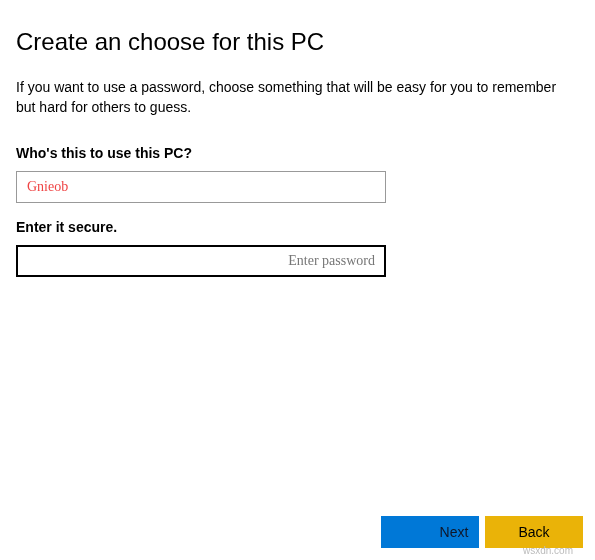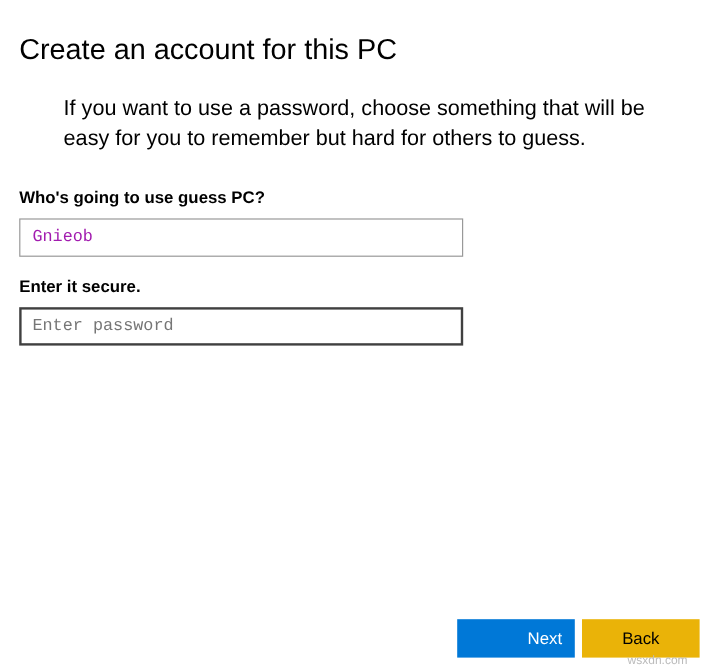--- a/index.html
+++ b/index.html
@@ -18,48 +18,48 @@
     .container {
       padding: 28px 16px 0 16px;
     }
     .page-title {
       font-size: 24px;
       font-weight: 400;
       color: #000;
       margin-bottom: 22px;
     }
     .description {
-      font-size: 18px;
+      font-size: 14px;
       color: #000;
       line-height: 1.4;
       margin-bottom: 28px;
-      margin-left: 37px;
     }
     .section-label {
       font-size: 14px;
       font-weight: 600;
       color: #000;
       margin-bottom: 10px;
     }
     .text-input {
       width: 370px;
       height: 32px;
       border: 1px solid #999;
       padding: 0 10px;
       font-size: 14px;
-      font-family: Liberation Mono, monospace;
-      color: #a21caf;
+      font-family: Liberation Serif, serif;
+      color: #ef4444;
       outline: none;
       display: block;
       margin-bottom: 16px;
       background: #fff;
     }
     .text-input.focused {
-      border: 2px solid #404040;
+      border: 2px solid #000000;
       padding: 0 9px;
+      text-align: right;
     }
     .text-input::placeholder {
       color: #767676;
     }
     .section-gap {
       margin-top: 6px;
     }
     .footer {
       position: absolute;
       bottom: 12px;
@@ -70,44 +70,44 @@
     .btn {
       width: 98px;
       height: 32px;
       border: none;
       font-size: 14px;
       font-family: inherit;
       cursor: pointer;
     }
     .btn-primary {
       background: #0078d7;
-      color: #ffffff;
+      color: #0f172a;
       padding-left: 48px;
     }
     .btn-secondary {
       background: #eab308;
       color: #000;
     }
     .watermark {
       position: absolute;
       bottom: 4px;
       right: 22px;
       font-size: 10px;
       color: #bbb;
       pointer-events: none;
     }
   </style>
 </head>
 <body>
 
 <div class="container">
-  <h1 class="page-title">Create an account for this PC</h1>
+  <h1 class="page-title">Create an choose for this PC</h1>
   <p class="description">If you want to use a password, choose something that will be easy for you to remember but hard for others to guess.</p>
 
-  <div class="section-label">Who's going to use guess PC?</div>
+  <div class="section-label">Who's this to use this PC?</div>
   <input type="text" class="text-input" value="Gnieob" style="">
 
   <div class="section-label section-gap">Enter it secure.</div>
   <input type="password" class="text-input focused" placeholder="Enter password" style="">
 </div>
 
 <div class="footer">
   <button class="btn btn-primary">Next</button>
   <button class="btn btn-secondary">Back</button>
 </div>

